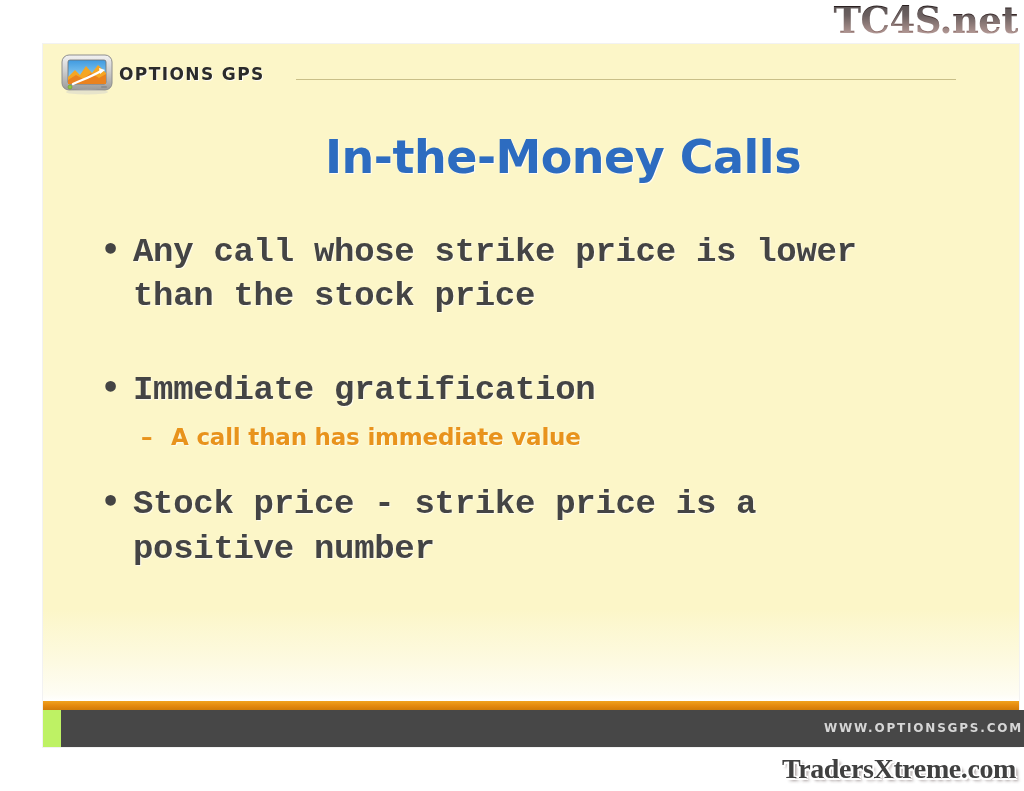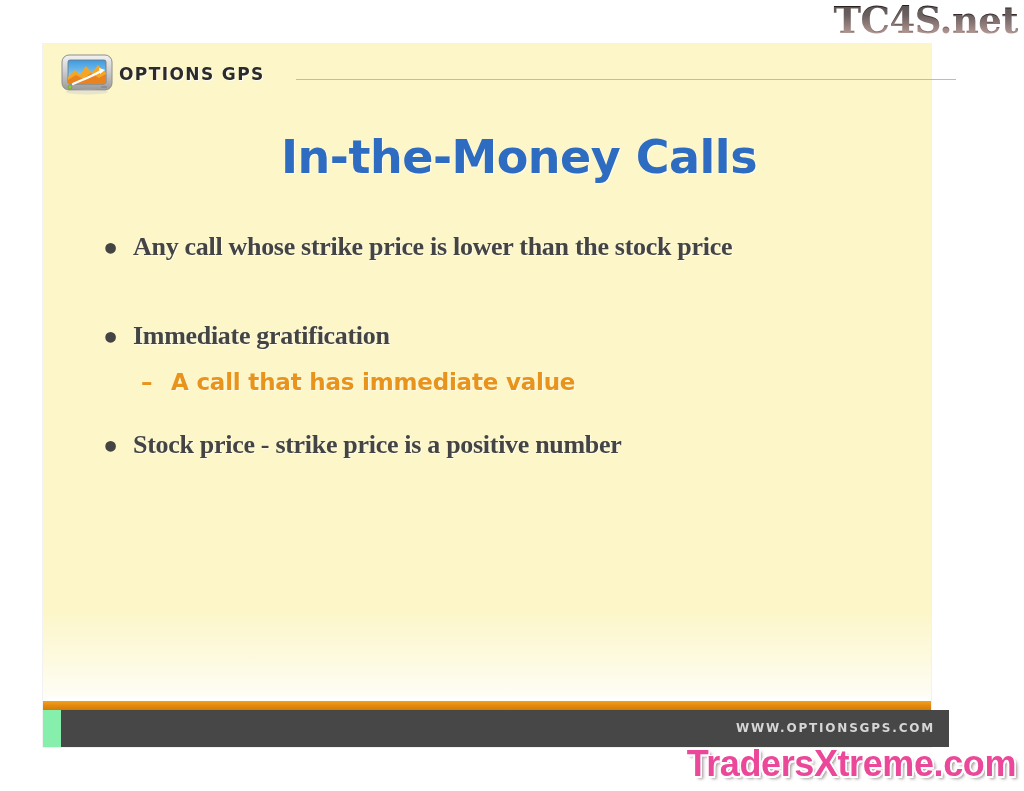--- a/index.html
+++ b/index.html
@@ -8,22 +8,22 @@
     background:#ffffff;
     font-family:"Liberation Sans", sans-serif;
     overflow:hidden;
   }
   #stage { position:relative; width:1024px; height:791px; background:#ffffff; }
 
   
   .slide {
     position:absolute;
     left:43px; top:44px;
-    width:888px; height:703px;
-    background:#86efac;
+    width:976px; height:703px;
+    background:#bef264;
     box-shadow:0 0 0 1px rgba(0,0,0,0.05);
   }
   .slide-body {
     position:absolute; left:0; top:0; right:0;
     height:657px;
     background:linear-gradient(to bottom,
         #fcf6c8 0%, #fcf6c8 86%, #fdfae1 94%, #fefdf4 99%, #ffffff 100%);
   }
 
   
@@ -70,23 +70,23 @@
     font-family:"DejaVu Sans", sans-serif;
     font-weight:bold;
     color:#444444;
     font-size:30px;
     line-height:1.30;
     text-align:left;
     padding-left:6px;
   }
   .bullet-text {
     flex:1 1 auto;
-    font-family:Liberation Serif, serif;
-    font-weight:bold;
-    font-size:26px;
+    font-family:Liberation Mono, monospace;
+    font-weight:bold;
+    font-size:34px;
     line-height:1.30;
     color:#444444;
     letter-spacing:-0.3px;
     text-shadow:1px 1px 1px rgba(255,255,255,0.75);
   }
 
   .bullet-l1 { margin-bottom:10px; }
   .gap-lg { height:40px; }
   .gap-md { height:30px; }
 
@@ -132,25 +132,25 @@
     font-size:37px;
     letter-spacing:-0.5px;
     background:linear-gradient(to bottom,#1a1414 0%, #3a2b2b 40%, #8b6a66 75%, #c9b0ac 100%);
     -webkit-background-clip:text;
     background-clip:text;
     color:transparent;
     text-shadow:0 1px 0 rgba(255,255,255,0.25);
   }
   .wm-traders {
     position:absolute; right:8px; bottom:6px;
-    font-family:Liberation Sans, sans-serif;
-    font-weight:bold;
-    font-size:36px;
+    font-family:Liberation Serif, serif;
+    font-weight:bold;
+    font-size:28px;
     letter-spacing:-0.4px;
-    color:#ec4899;
+    color:#404040;
     text-shadow:
       -1.5px -1.5px 0 #ffffff,  1.5px -1.5px 0 #ffffff,
       -1.5px  1.5px 0 #ffffff,  1.5px  1.5px 0 #ffffff,
        0 -1.5px 0 #ffffff, 0 1.5px 0 #ffffff,
       -1.5px 0 0 #ffffff, 1.5px 0 0 #ffffff,
        3px 3px 3px rgba(60,40,40,0.45);
   }
   .wm-dlsub {
     position:absolute;
     left:372px; top:370px;
@@ -218,21 +218,21 @@
 
         <div class="gap-lg"></div>
 
         <div class="bullet-row bullet-l1">
           <span class="bullet-mark">•</span>
           <span class="bullet-text">Immediate gratification</span>
         </div>
 
         <div class="sub-row">
           <span class="sub-mark">–</span>
-          <span class="sub-text">A call that has immediate value</span>
+          <span class="sub-text">A call than has immediate value</span>
         </div>
 
         <div class="gap-md"></div>
 
         <div class="bullet-row bullet-l1">
           <span class="bullet-mark">•</span>
           <span class="bullet-text">Stock price - strike price is a positive number</span>
         </div>
 
       </div>

